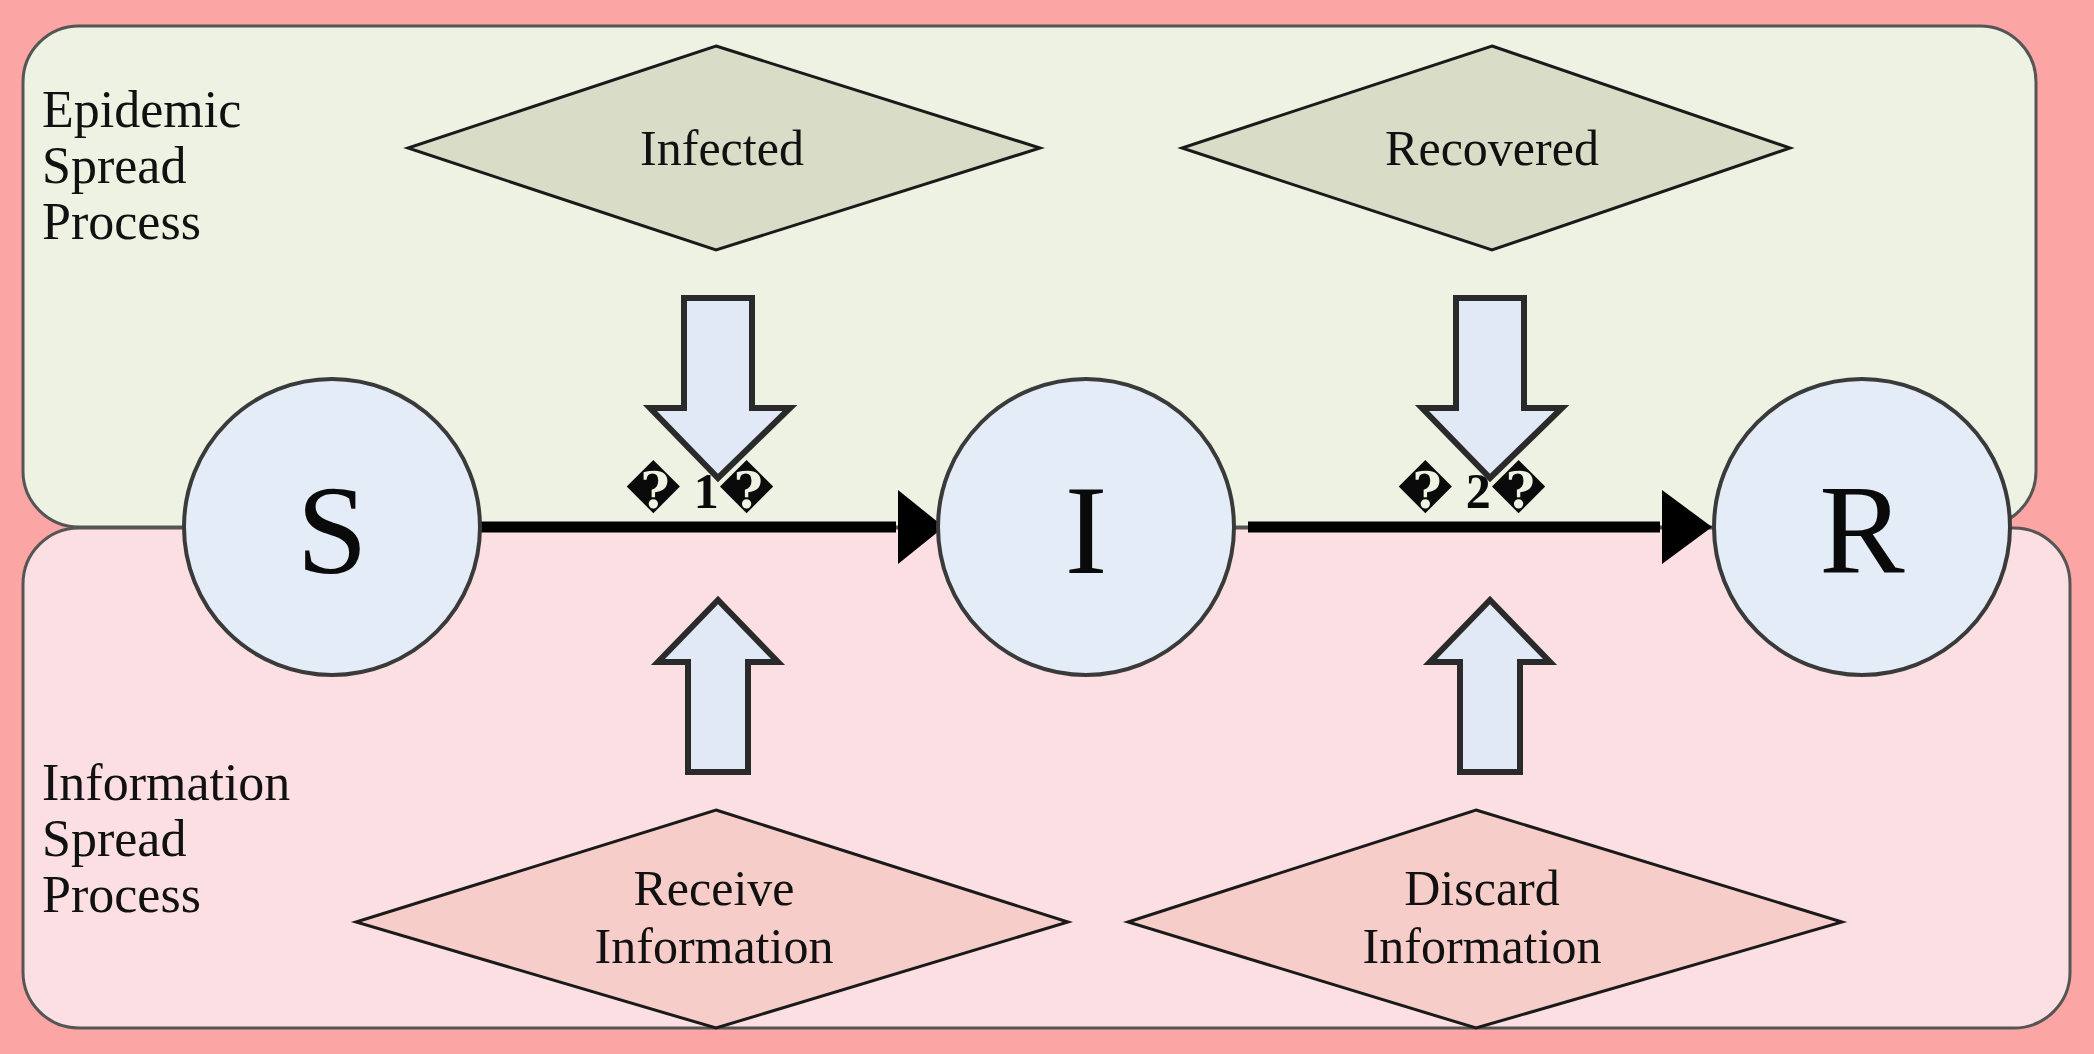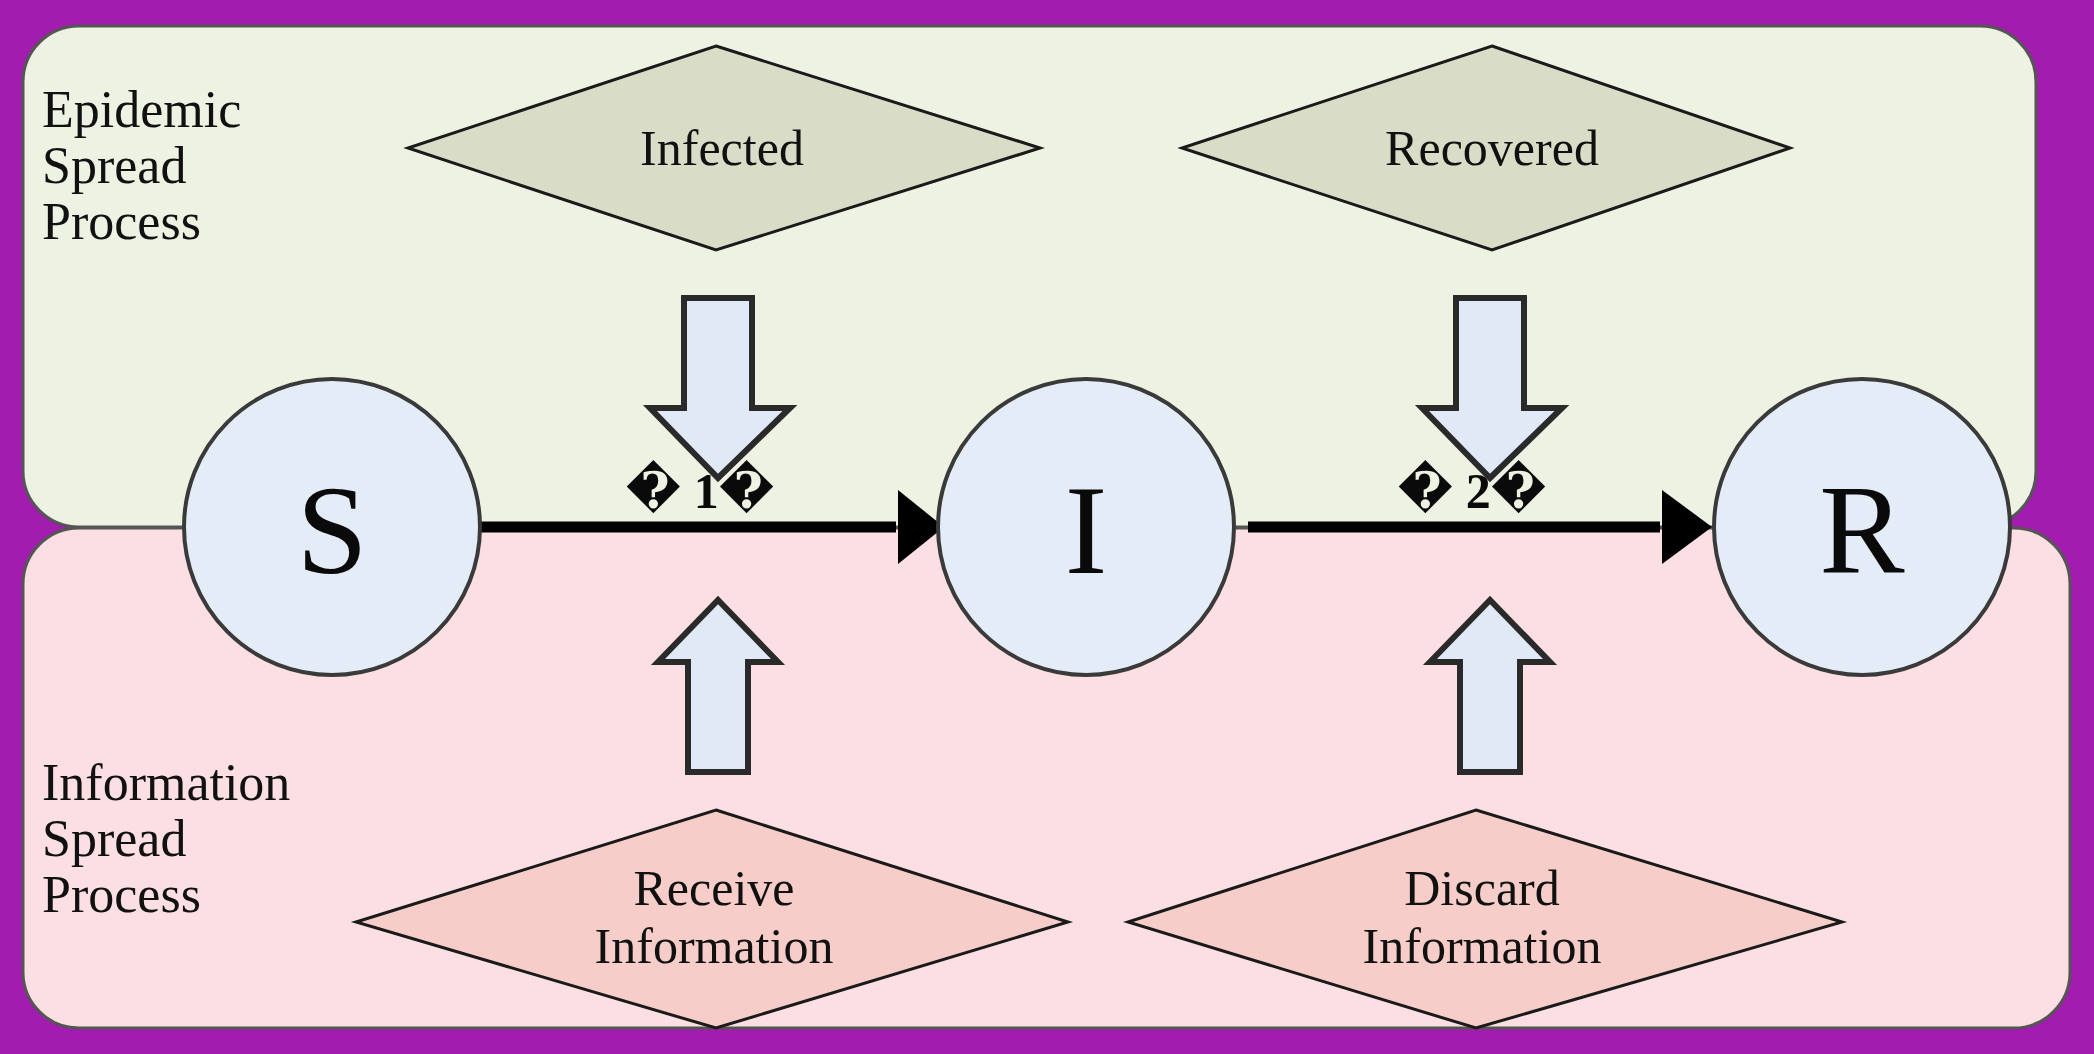--- a/index.html
+++ b/index.html
@@ -7,21 +7,21 @@
     padding: 0;
     background: #ffffff;
   }
   body {
     font-family: "Liberation Serif", "DejaVu Serif", serif;
   }
   #stage {
     position: relative;
     width: 2094px;
     height: 1054px;
-    background: #a21caf;
+    background: #fca5a5;
     overflow: hidden;
   }
   #stage > svg {
     position: absolute;
     left: 0;
     top: 0;
   }
   .panel-label {
     font-size: 52px;
     fill: #111111;

